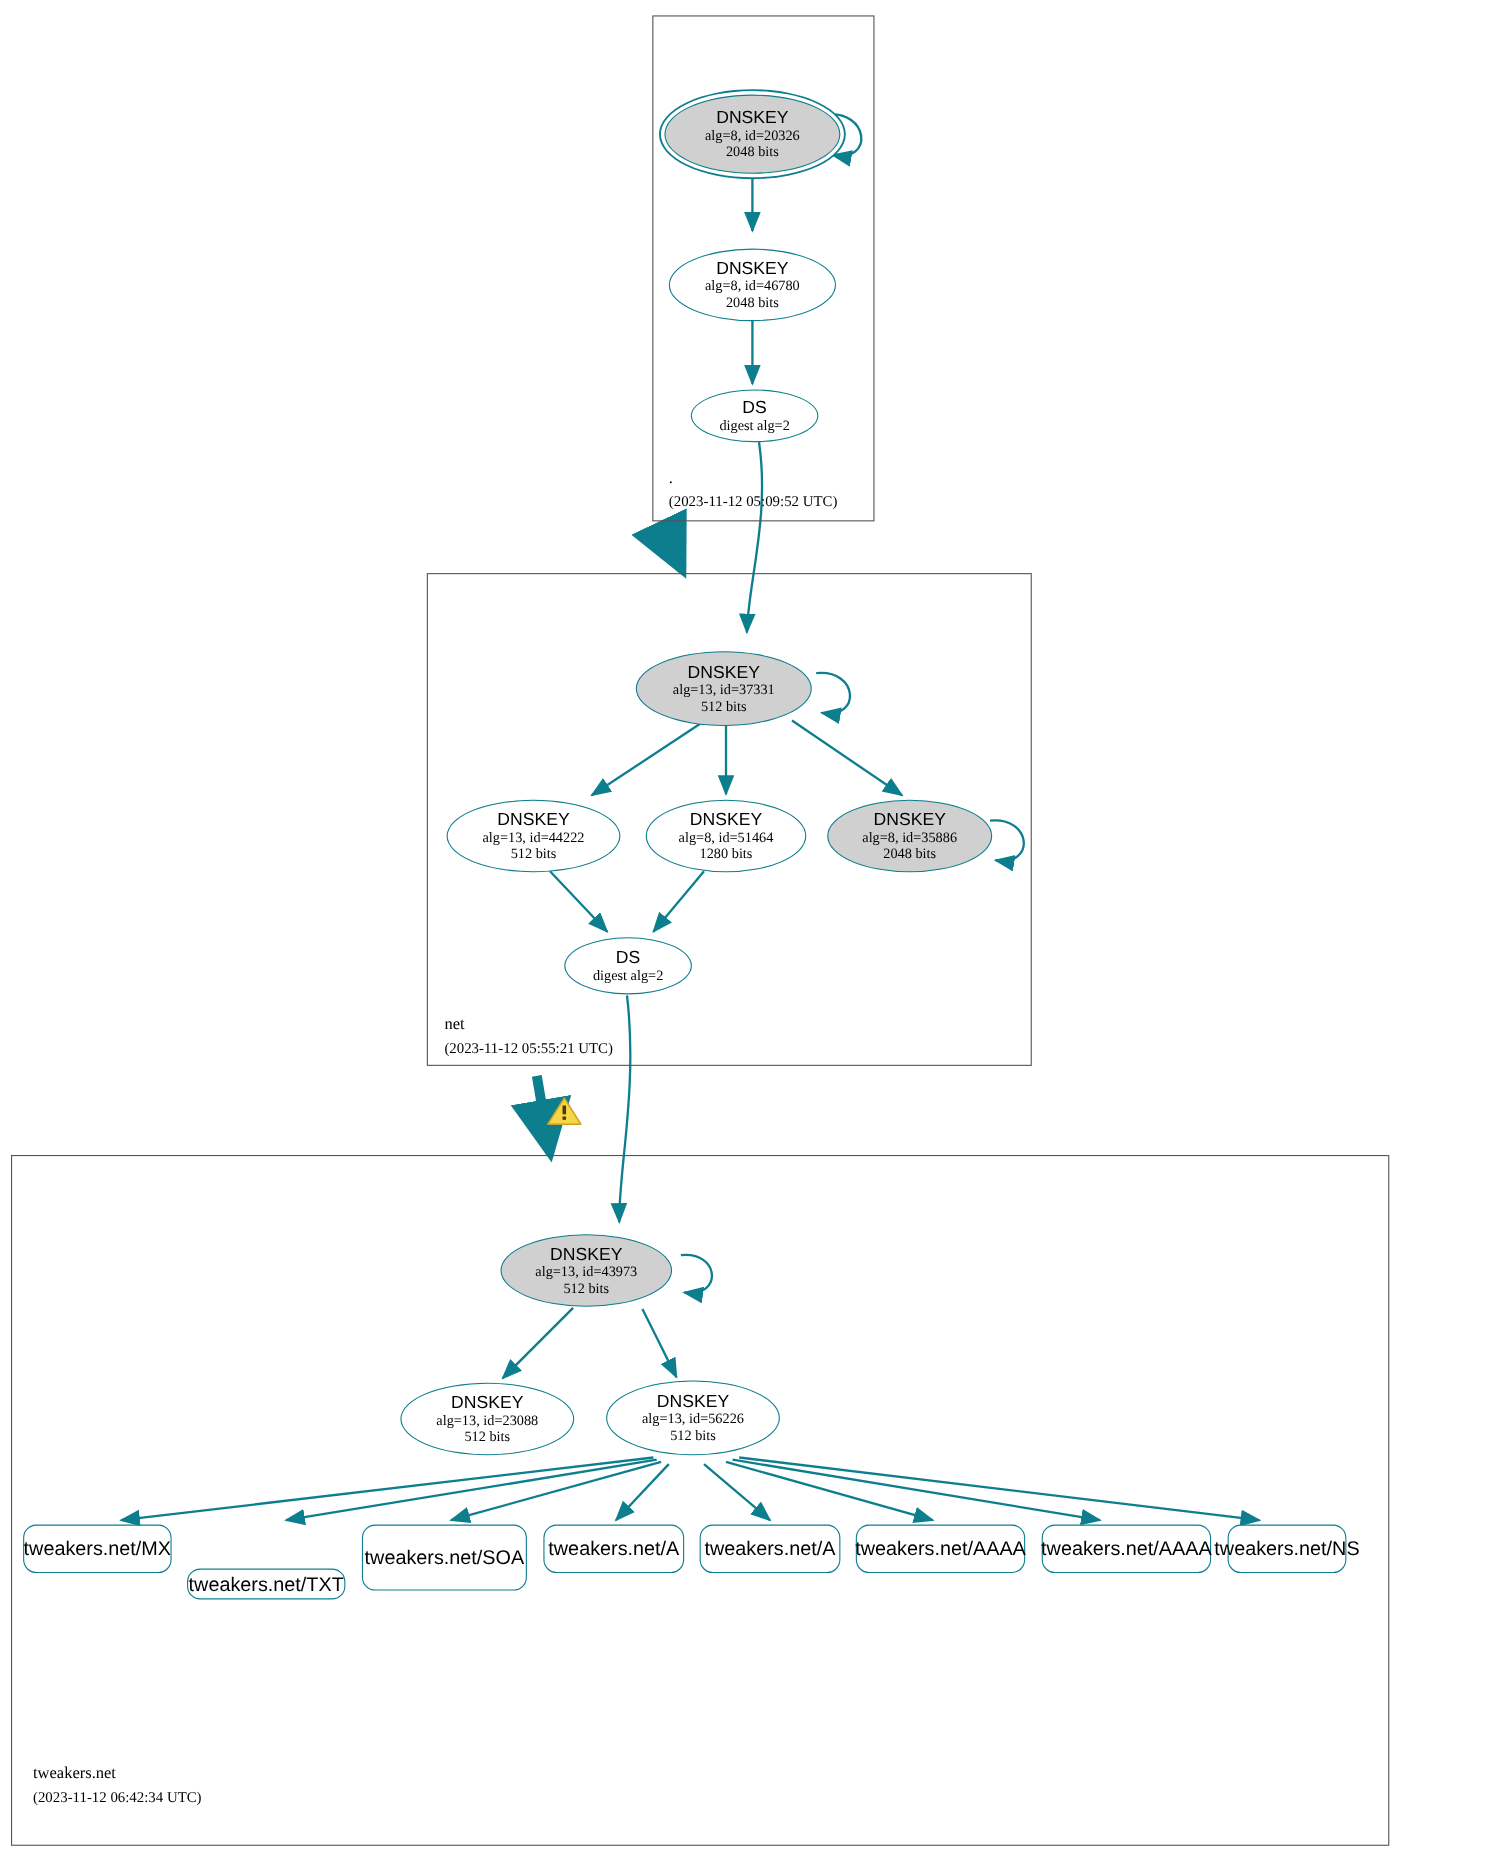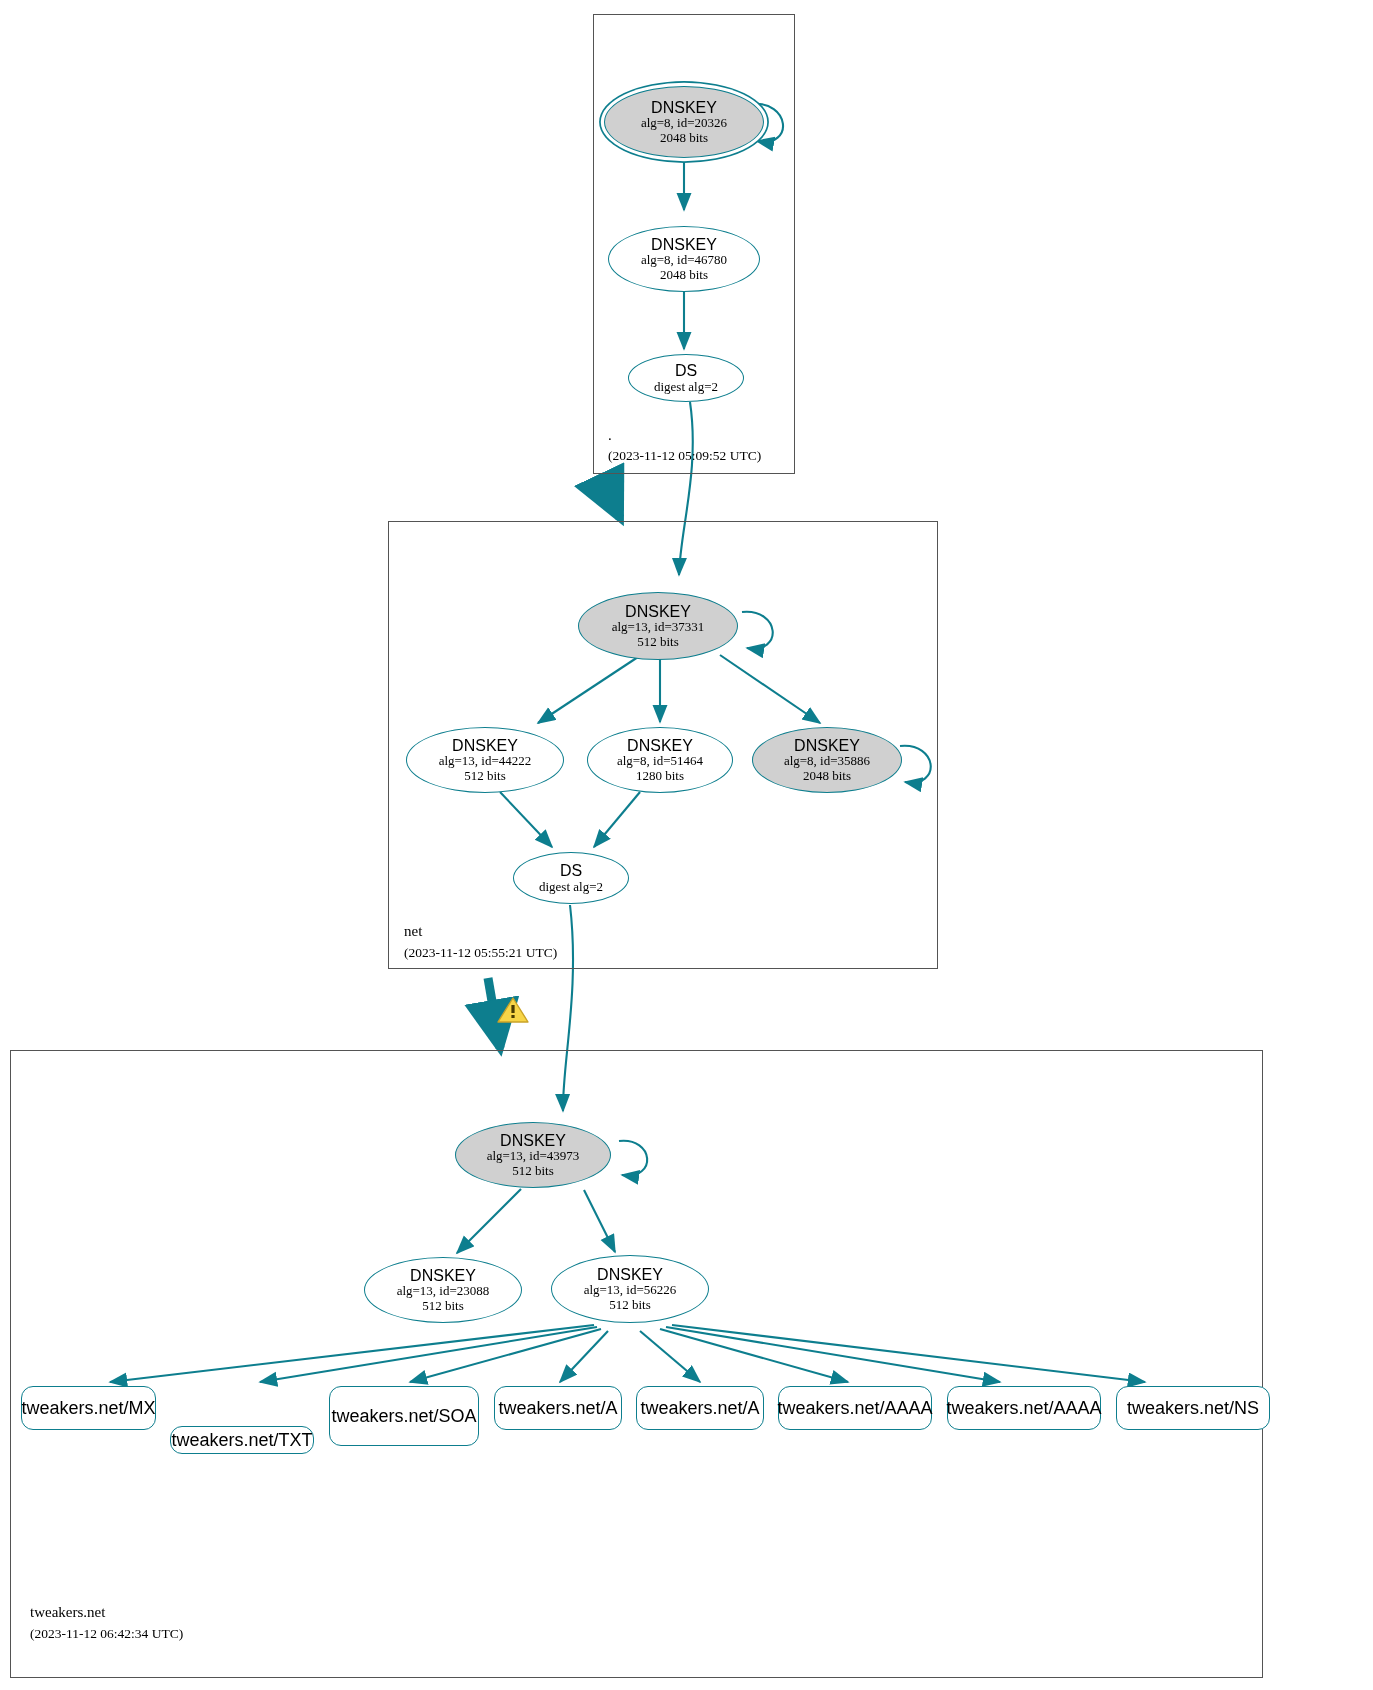--- a/index.html
+++ b/index.html
@@ -160,15 +160,15 @@
 </div>
 <div class="node rrset" style="left:636px;top:1386px;width:128px;height:44px;">
   <div class="rr-label">tweakers.net/A</div>
 </div>
 <div class="node rrset" style="left:778px;top:1386px;width:154px;height:44px;">
   <div class="rr-label">tweakers.net/AAAA</div>
 </div>
 <div class="node rrset" style="left:947px;top:1386px;width:154px;height:44px;">
   <div class="rr-label">tweakers.net/AAAA</div>
 </div>
-<div class="node rrset" style="left:1116px;top:1386px;width:154px;height:44px;">
+<div class="node rrset" style="left:1116px;top:1386px;width:108px;height:44px;">
   <div class="rr-label">tweakers.net/NS</div>
 </div>
 
 </body></html>

